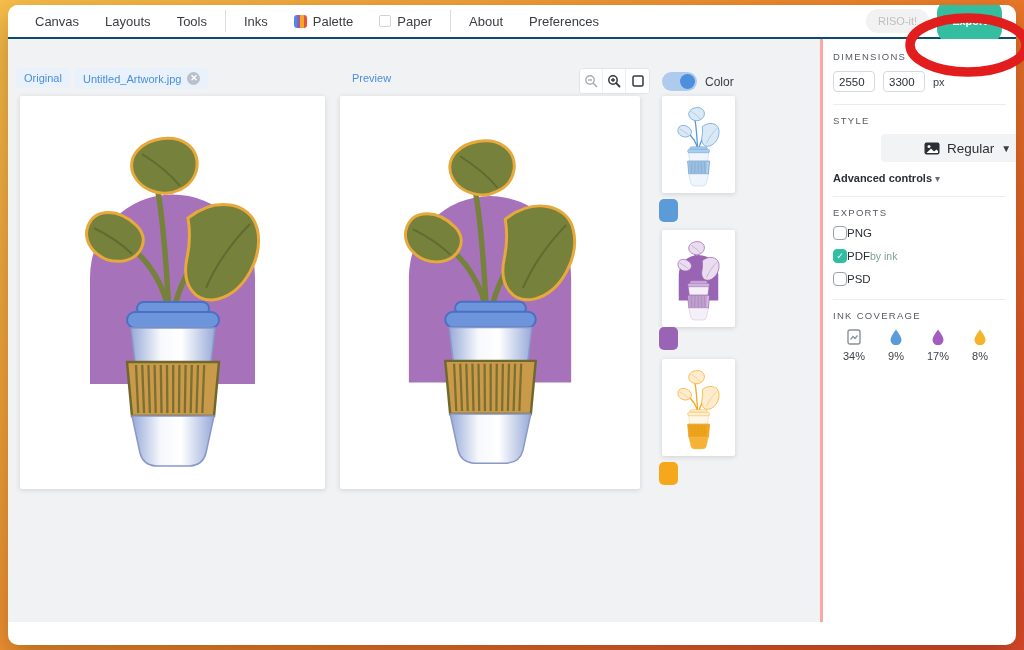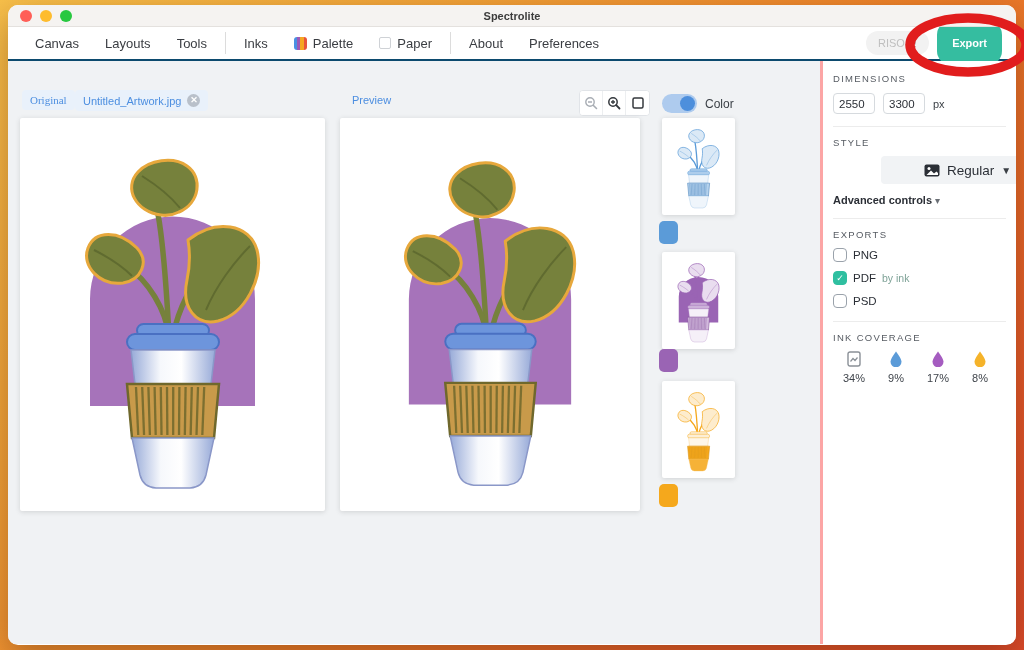--- a/index.html
+++ b/index.html
@@ -76,45 +76,37 @@
   .dim-input { width:42px; height:21px; border:1px solid #d6dade; border-radius:4px;
     font-size:11.5px; color:#2b2f36; padding:0 5px; font-family:"Liberation Sans",sans-serif; }
   .unit { font-size:11px; color:#3a3f45; }
   .dpi { font-size:10.5px; color:#4a4f55; border-bottom:1px dashed #c4c9cf; padding-bottom:2px; margin-left:6px; cursor:pointer; }
   .sb-hr { border:none; border-top:1px solid #ececec; margin:12px 0 10px 0; }
   .style-btn { width:100%; height:28px; margin-top:8px; background:#f1f3f5; border:none; border-radius:4px;
     font-size:13.5px; color:#2b2f36; display:flex; align-items:center; justify-content:center; gap:7px; cursor:pointer;margin-left:48px; }
   .caret { font-size:10px; color:#3a3f45; }
   .advanced { margin-top:10px; font-size:11px; font-weight:bold; color:#2b2f36; cursor:pointer; }
   .advanced .caret { font-weight:normal; color:#6a6f75; }
-  .export-row { display:flex; align-items:center; gap:6px; margin-top:6px; height:17px; cursor:pointer; }
+  .export-row { display:flex; align-items:center; gap:0; margin-top:6px; height:17px; cursor:pointer; }
   .checkbox { width:14px; height:14px; border:1.5px solid #9aa2ab; border-radius:4px; background:#fff;
     display:flex; align-items:center; justify-content:center; font-size:9px; color:transparent; }
   .export-row.checked .checkbox { background:#2fbfa0; border-color:#2fbfa0; color:#fff; }
   .export-label { font-size:11.5px; color:#2b2f36; }
   .export-suffix { font-size:10.5px; color:#7fa398; }
   .cov-row { display:flex; margin-top:8px; }
   .cov-col { width:42px; display:flex; flex-direction:column; align-items:center; gap:5px; }
   .cov-val { font-size:11px; color:#3f444b; }
 
   .annotation { position:absolute; left:900px; top:9px; width:136px; height:72px; pointer-events:none; z-index:50; }
 </style>
 </head>
 <body>
 
 <div class="window">
 
-  <div class="titlebar">
-    <div class="lights">
-      <span class="light red"></span>
-      <span class="light yellow"></span>
-      <span class="light green"></span>
-    </div>
-    <div class="win-title">Spectrolite</div>
-  </div>
 
   <div class="menubar">
     <div class="menu-item">
         <span>Canvas</span>
       </div>
     <div class="menu-item">
         <span>Layouts</span>
       </div>
     <div class="menu-item">
         <span>Tools</span>
@@ -140,21 +132,21 @@
       </div>
     <div class="menu-right">
       <button class="riso-btn">RISO-it!</button>
       <button class="export-btn">Export</button>
     </div>
   </div>
 
   <div class="content">
     <div class="main">
 
-      <div class="pill" style="left:14px; top:29px;font-family:Liberation Serif, serif;">
+      <div class="pill" style="left:8px; top:29px;">
         <span>Original</span>
       </div>
       <div class="pill" style="left:67px; top:29px;">
         <span>Untitled_Artwork.jpg</span>
         <span class="close-ico">✕</span>
       </div>
 
       <div class="pill plain-label" style="left:336px; top:29px;">
         <span>Preview</span>
       </div>

